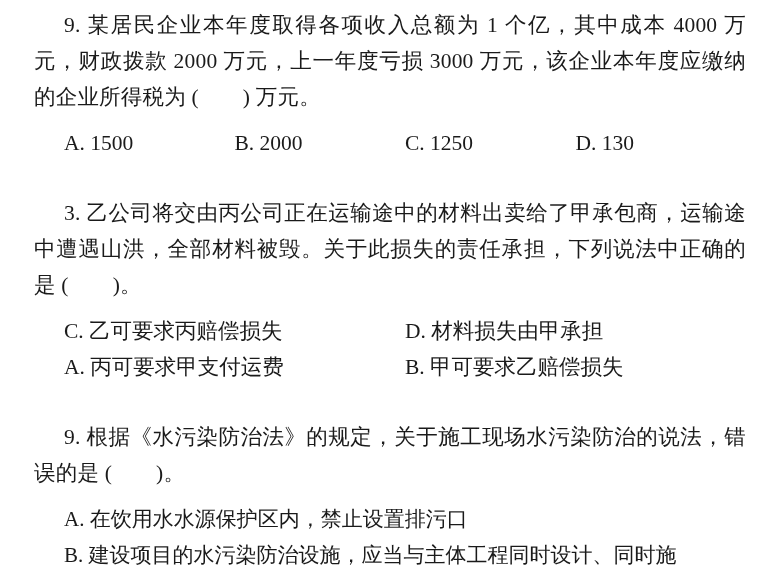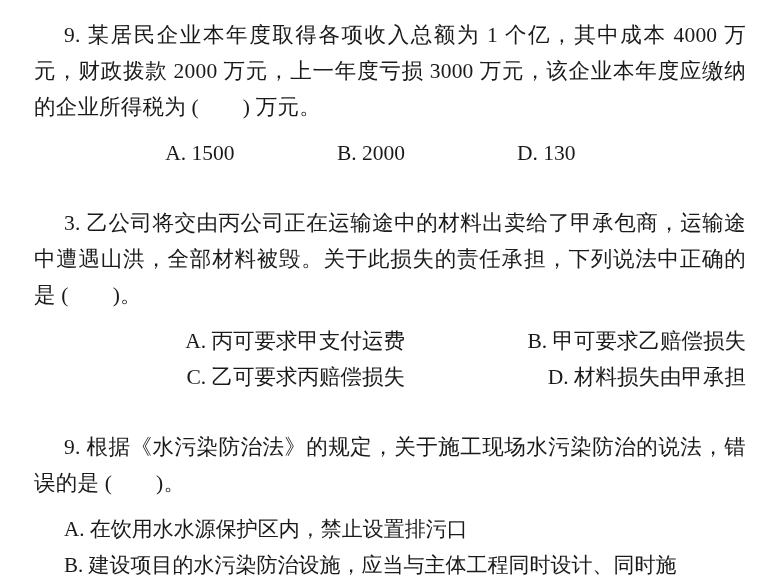--- a/index.html
+++ b/index.html
@@ -11,21 +11,21 @@
     height: 585px;
     background: #ffffff;
     font-family: "Liberation Serif", "DejaVu Serif", serif;
     color: #1a1a1a;
     overflow: hidden;
   }
   .page {
     width: 780px;
     height: 585px;
     box-sizing: border-box;
-    padding: 17px 34px 0 34px;
+    padding: 7px 34px 0 34px;
     position: relative;
   }
   .question {
     margin-bottom: 0;
   }
   .q-body {
     font-size: 21.5px;
     line-height: 36px;
     text-align: justify;
     text-justify: inter-ideograph;
@@ -35,21 +35,20 @@
     text-indent: 30px;
   }
   .blank {
     display: inline-block;
     width: 44px;
   }
   .options-row {
     display: flex;
     font-size: 21.5px;
     line-height: 36px;
-    text-align: right;
   }
   .opt-4col .opt {
     width: 25%;
     box-sizing: border-box;
   }
   .opt-4col {
     padding-left: 30px;
   }
   .opt-2col {
     padding-left: 30px;
@@ -78,39 +77,40 @@
 
   <div class="question">
     <div class="q-body first-line-indent">
       <span>9.</span>
       <span>某居民企业本年度取得各项收入总额为 1 个亿，其中成本 4000 万元，财政拨款 2000 万元，上一年度亏损 3000 万元，该企业本年度应缴纳的企业所得税为 (</span><span class="blank"></span><span>) 万元。</span>
     </div>
     <div class="gap-small"></div>
     <div class="options-row opt-4col">
       <div class="opt">A. 1500</div>
       <div class="opt">B. 2000</div>
+      <div class="opt">C. 1250</div>
       <div class="opt">D. 130</div>
     </div>
   </div>
 
   <div class="gap-large"></div>
 
   <div class="question">
     <div class="q-body first-line-indent">
       <span>3.</span>
       <span>乙公司将交由丙公司正在运输途中的材料出卖给了甲承包商，运输途中遭遇山洪，全部材料被毁。关于此损失的责任承担，下列说法中正确的是 (</span><span class="blank"></span><span>)。</span>
     </div>
     <div class="gap-small"></div>
     <div class="options-row opt-2col">
+      <div class="opt">C. 乙可要求丙赔偿损失</div>
+      <div class="opt">D. 材料损失由甲承担</div>
+    </div>
+    <div class="options-row opt-2col">
       <div class="opt">A. 丙可要求甲支付运费</div>
       <div class="opt">B. 甲可要求乙赔偿损失</div>
-    </div>
-    <div class="options-row opt-2col">
-      <div class="opt">C. 乙可要求丙赔偿损失</div>
-      <div class="opt">D. 材料损失由甲承担</div>
     </div>
   </div>
 
   <div class="gap-large"></div>
 
   <div class="question">
     <div class="q-body first-line-indent">
       <span>9.</span>
       <span>根据《水污染防治法》的规定，关于施工现场水污染防治的说法，错误的是 (</span><span class="blank"></span><span>)。</span>
     </div>

